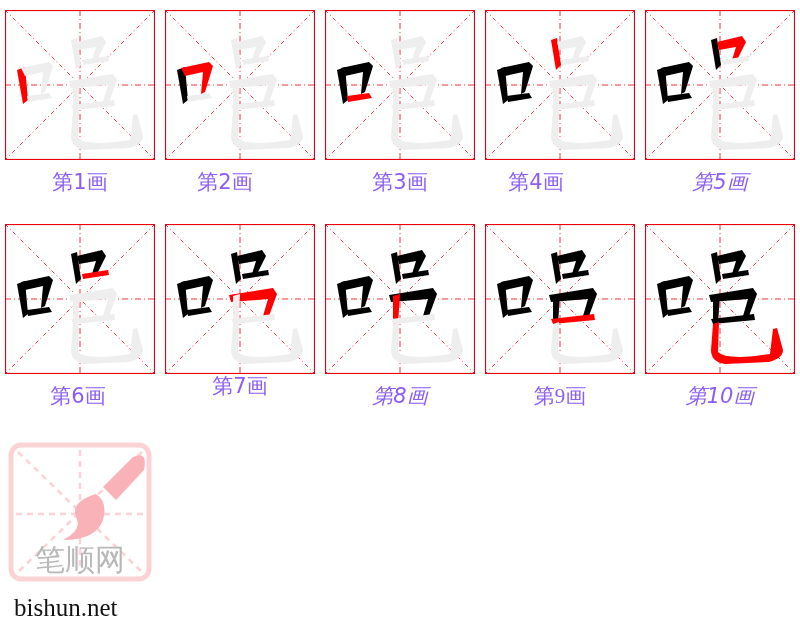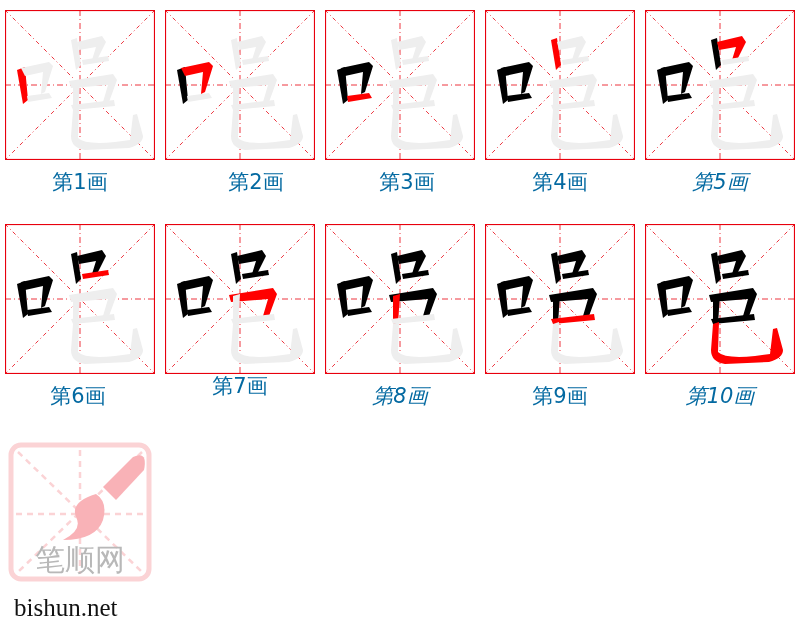--- a/index.html
+++ b/index.html
@@ -1,19 +1,19 @@
 <!DOCTYPE html>
 <html><head>
 <meta charset="utf-8">
 <style>
   html, body { margin:0; padding:0; background:#ffffff; }
   body { width:800px; height:642px; position:relative; overflow:hidden; font-family:"DejaVu Sans", sans-serif; }
   .cell { position:absolute; width:150px; height:150px; }
   .cell svg { position:absolute; left:0; top:0; width:150px; height:150px; }
-  .label { position:absolute; width:150px; text-align:center; font-size:21px; color:#0369a1; font-family:"DejaVu Sans", sans-serif; }
+  .label { position:absolute; width:150px; text-align:center; font-size:21px; color:#8b5cf6; font-family:"DejaVu Sans", sans-serif; }
   .logo { position:absolute; left:8px; top:442px; width:144px; height:172px; }
   .site { position:absolute; left:14px; top:594px; font-size:25px; color:#111; font-family:Liberation Serif, serif; }
 </style>
 </head>
 <body>
 
 <div id="grid">
     <div class="cell" style="left: 5px; top: 10px;">
       <svg viewBox="0 0 150 150">
     <rect x="0.5" y="0.5" width="149" height="149" fill="#fff" stroke="#e8000d" stroke-width="1.2"></rect>
@@ -46,61 +46,61 @@
         <path d="M22 86 L44 83 L47 88 L23 92 Z" fill="#eeeeee"></path>
         <path d="M66 30 L72 28 L76 55 L71 60 Z" fill="#eeeeee"></path>
         <path d="M72 32 L97 26 L101 32 L92 50 L87 50 L91 37 L74 40 Z" fill="#eeeeee"></path>
         <path d="M77 50 L103 46 L104 51 L78 55 Z" fill="#eeeeee"></path>
         <path d="M64 71 L108 64 L112 70 L104 92 L98 92 L103 75 L66 78 Z" fill="#eeeeee"></path>
         <path d="M68 72 L75 70 L73 100 L68 102 Z" fill="#eeeeee"></path>
         <path d="M66 95 L109 90 L110 96 L68 100 Z" fill="#eeeeee"></path>
         <path d="M68 100 L74 98 L73 128 Q80 135 110 132 L125 130 L128 105 L132 104 L138 126 Q138 134 124 138 L80 140 Q66 138 66 126 Z" fill="#eeeeee"></path>
   </svg>
     </div>
-    <div class="label" style="left: 181px; top: 168px;">第2画</div>
+    <div class="label" style="left: 150px; top: 168px;">第2画</div>
     <div class="cell" style="left: 325px; top: 10px;">
       <svg viewBox="0 0 150 150">
     <rect x="0.5" y="0.5" width="149" height="149" fill="#fff" stroke="#e8000d" stroke-width="1.2"></rect>
     <line x1="0" y1="0" x2="150" y2="150" stroke="#e8000d" stroke-width="0.8" stroke-dasharray="4,3,1,3"></line>
     <line x1="150" y1="0" x2="0" y2="150" stroke="#e8000d" stroke-width="0.8" stroke-dasharray="4,3,1,3"></line>
     <line x1="75" y1="0" x2="75" y2="150" stroke="#e8000d" stroke-width="0.8" stroke-dasharray="6,3,1,3"></line>
     <line x1="0" y1="75" x2="150" y2="75" stroke="#e8000d" stroke-width="0.8" stroke-dasharray="6,3,1,3"></line>
     <path d="M12 60 L20 57 L23 90 L18 94 Z" fill="#000000"></path>
         <path d="M16 58 L44 52 L48 56 L40 82 L36 84 L38 62 L20 66 Z" fill="#000000"></path>
         <path d="M22 86 L44 83 L47 88 L23 92 Z" fill="#ff0000"></path>
         <path d="M66 30 L72 28 L76 55 L71 60 Z" fill="#eeeeee"></path>
         <path d="M72 32 L97 26 L101 32 L92 50 L87 50 L91 37 L74 40 Z" fill="#eeeeee"></path>
         <path d="M77 50 L103 46 L104 51 L78 55 Z" fill="#eeeeee"></path>
         <path d="M64 71 L108 64 L112 70 L104 92 L98 92 L103 75 L66 78 Z" fill="#eeeeee"></path>
         <path d="M68 72 L75 70 L73 100 L68 102 Z" fill="#eeeeee"></path>
         <path d="M66 95 L109 90 L110 96 L68 100 Z" fill="#eeeeee"></path>
         <path d="M68 100 L74 98 L73 128 Q80 135 110 132 L125 130 L128 105 L132 104 L138 126 Q138 134 124 138 L80 140 Q66 138 66 126 Z" fill="#eeeeee"></path>
   </svg>
     </div>
-    <div class="label" style="left: 332px; top: 168px; text-align: center;">第3画</div>
+    <div class="label" style="left: 325px; top: 168px; text-align: center;">第3画</div>
     <div class="cell" style="left: 485px; top: 10px;">
       <svg viewBox="0 0 150 150">
     <rect x="0.5" y="0.5" width="149" height="149" fill="#fff" stroke="#e8000d" stroke-width="1.2"></rect>
     <line x1="0" y1="0" x2="150" y2="150" stroke="#e8000d" stroke-width="0.8" stroke-dasharray="4,3,1,3"></line>
     <line x1="150" y1="0" x2="0" y2="150" stroke="#e8000d" stroke-width="0.8" stroke-dasharray="4,3,1,3"></line>
     <line x1="75" y1="0" x2="75" y2="150" stroke="#e8000d" stroke-width="0.8" stroke-dasharray="6,3,1,3"></line>
     <line x1="0" y1="75" x2="150" y2="75" stroke="#e8000d" stroke-width="0.8" stroke-dasharray="6,3,1,3"></line>
     <path d="M12 60 L20 57 L23 90 L18 94 Z" fill="#000000"></path>
         <path d="M16 58 L44 52 L48 56 L40 82 L36 84 L38 62 L20 66 Z" fill="#000000"></path>
         <path d="M22 86 L44 83 L47 88 L23 92 Z" fill="#000000"></path>
         <path d="M66 30 L72 28 L76 55 L71 60 Z" fill="#ff0000"></path>
         <path d="M72 32 L97 26 L101 32 L92 50 L87 50 L91 37 L74 40 Z" fill="#eeeeee"></path>
         <path d="M77 50 L103 46 L104 51 L78 55 Z" fill="#eeeeee"></path>
         <path d="M64 71 L108 64 L112 70 L104 92 L98 92 L103 75 L66 78 Z" fill="#eeeeee"></path>
         <path d="M68 72 L75 70 L73 100 L68 102 Z" fill="#eeeeee"></path>
         <path d="M66 95 L109 90 L110 96 L68 100 Z" fill="#eeeeee"></path>
         <path d="M68 100 L74 98 L73 128 Q80 135 110 132 L125 130 L128 105 L132 104 L138 126 Q138 134 124 138 L80 140 Q66 138 66 126 Z" fill="#eeeeee"></path>
   </svg>
     </div>
-    <div class="label" style="left: 485px; top: 168px;">第4画</div>
+    <div class="label" style="left: 461px; top: 168px;">第4画</div>
     <div class="cell" style="left: 645px; top: 10px;">
       <svg viewBox="0 0 150 150">
     <rect x="0.5" y="0.5" width="149" height="149" fill="#fff" stroke="#e8000d" stroke-width="1.2"></rect>
     <line x1="0" y1="0" x2="150" y2="150" stroke="#e8000d" stroke-width="0.8" stroke-dasharray="4,3,1,3"></line>
     <line x1="150" y1="0" x2="0" y2="150" stroke="#e8000d" stroke-width="0.8" stroke-dasharray="4,3,1,3"></line>
     <line x1="75" y1="0" x2="75" y2="150" stroke="#e8000d" stroke-width="0.8" stroke-dasharray="6,3,1,3"></line>
     <line x1="0" y1="75" x2="150" y2="75" stroke="#e8000d" stroke-width="0.8" stroke-dasharray="6,3,1,3"></line>
     <path d="M12 60 L20 57 L23 90 L18 94 Z" fill="#000000"></path>
         <path d="M16 58 L44 52 L48 56 L40 82 L36 84 L38 62 L20 66 Z" fill="#000000"></path>
         <path d="M22 86 L44 83 L47 88 L23 92 Z" fill="#000000"></path>
@@ -186,21 +186,21 @@
         <path d="M22 86 L44 83 L47 88 L23 92 Z" fill="#000000"></path>
         <path d="M66 30 L72 28 L76 55 L71 60 Z" fill="#000000"></path>
         <path d="M72 32 L97 26 L101 32 L92 50 L87 50 L91 37 L74 40 Z" fill="#000000"></path>
         <path d="M77 50 L103 46 L104 51 L78 55 Z" fill="#000000"></path>
         <path d="M64 71 L108 64 L112 70 L104 92 L98 92 L103 75 L66 78 Z" fill="#000000"></path>
         <path d="M68 72 L75 70 L73 100 L68 102 Z" fill="#000000"></path>
         <path d="M66 95 L109 90 L110 96 L68 100 Z" fill="#ff0000"></path>
         <path d="M68 100 L74 98 L73 128 Q80 135 110 132 L125 130 L128 105 L132 104 L138 126 Q138 134 124 138 L80 140 Q66 138 66 126 Z" fill="#eeeeee"></path>
   </svg>
     </div>
-    <div class="label" style="left: 485px; top: 382px;">第9画</div>
+    <div class="label" style="left: 485px; top: 382px; font-family: Liberation Serif, serif;">第9画</div>
     <div class="cell" style="left: 645px; top: 224px;">
       <svg viewBox="0 0 150 150">
     <rect x="0.5" y="0.5" width="149" height="149" fill="#fff" stroke="#e8000d" stroke-width="1.2"></rect>
     <line x1="0" y1="0" x2="150" y2="150" stroke="#e8000d" stroke-width="0.8" stroke-dasharray="4,3,1,3"></line>
     <line x1="150" y1="0" x2="0" y2="150" stroke="#e8000d" stroke-width="0.8" stroke-dasharray="4,3,1,3"></line>
     <line x1="75" y1="0" x2="75" y2="150" stroke="#e8000d" stroke-width="0.8" stroke-dasharray="6,3,1,3"></line>
     <line x1="0" y1="75" x2="150" y2="75" stroke="#e8000d" stroke-width="0.8" stroke-dasharray="6,3,1,3"></line>
     <path d="M12 60 L20 57 L23 90 L18 94 Z" fill="#000000"></path>
         <path d="M16 58 L44 52 L48 56 L40 82 L36 84 L38 62 L20 66 Z" fill="#000000"></path>
         <path d="M22 86 L44 83 L47 88 L23 92 Z" fill="#000000"></path>

